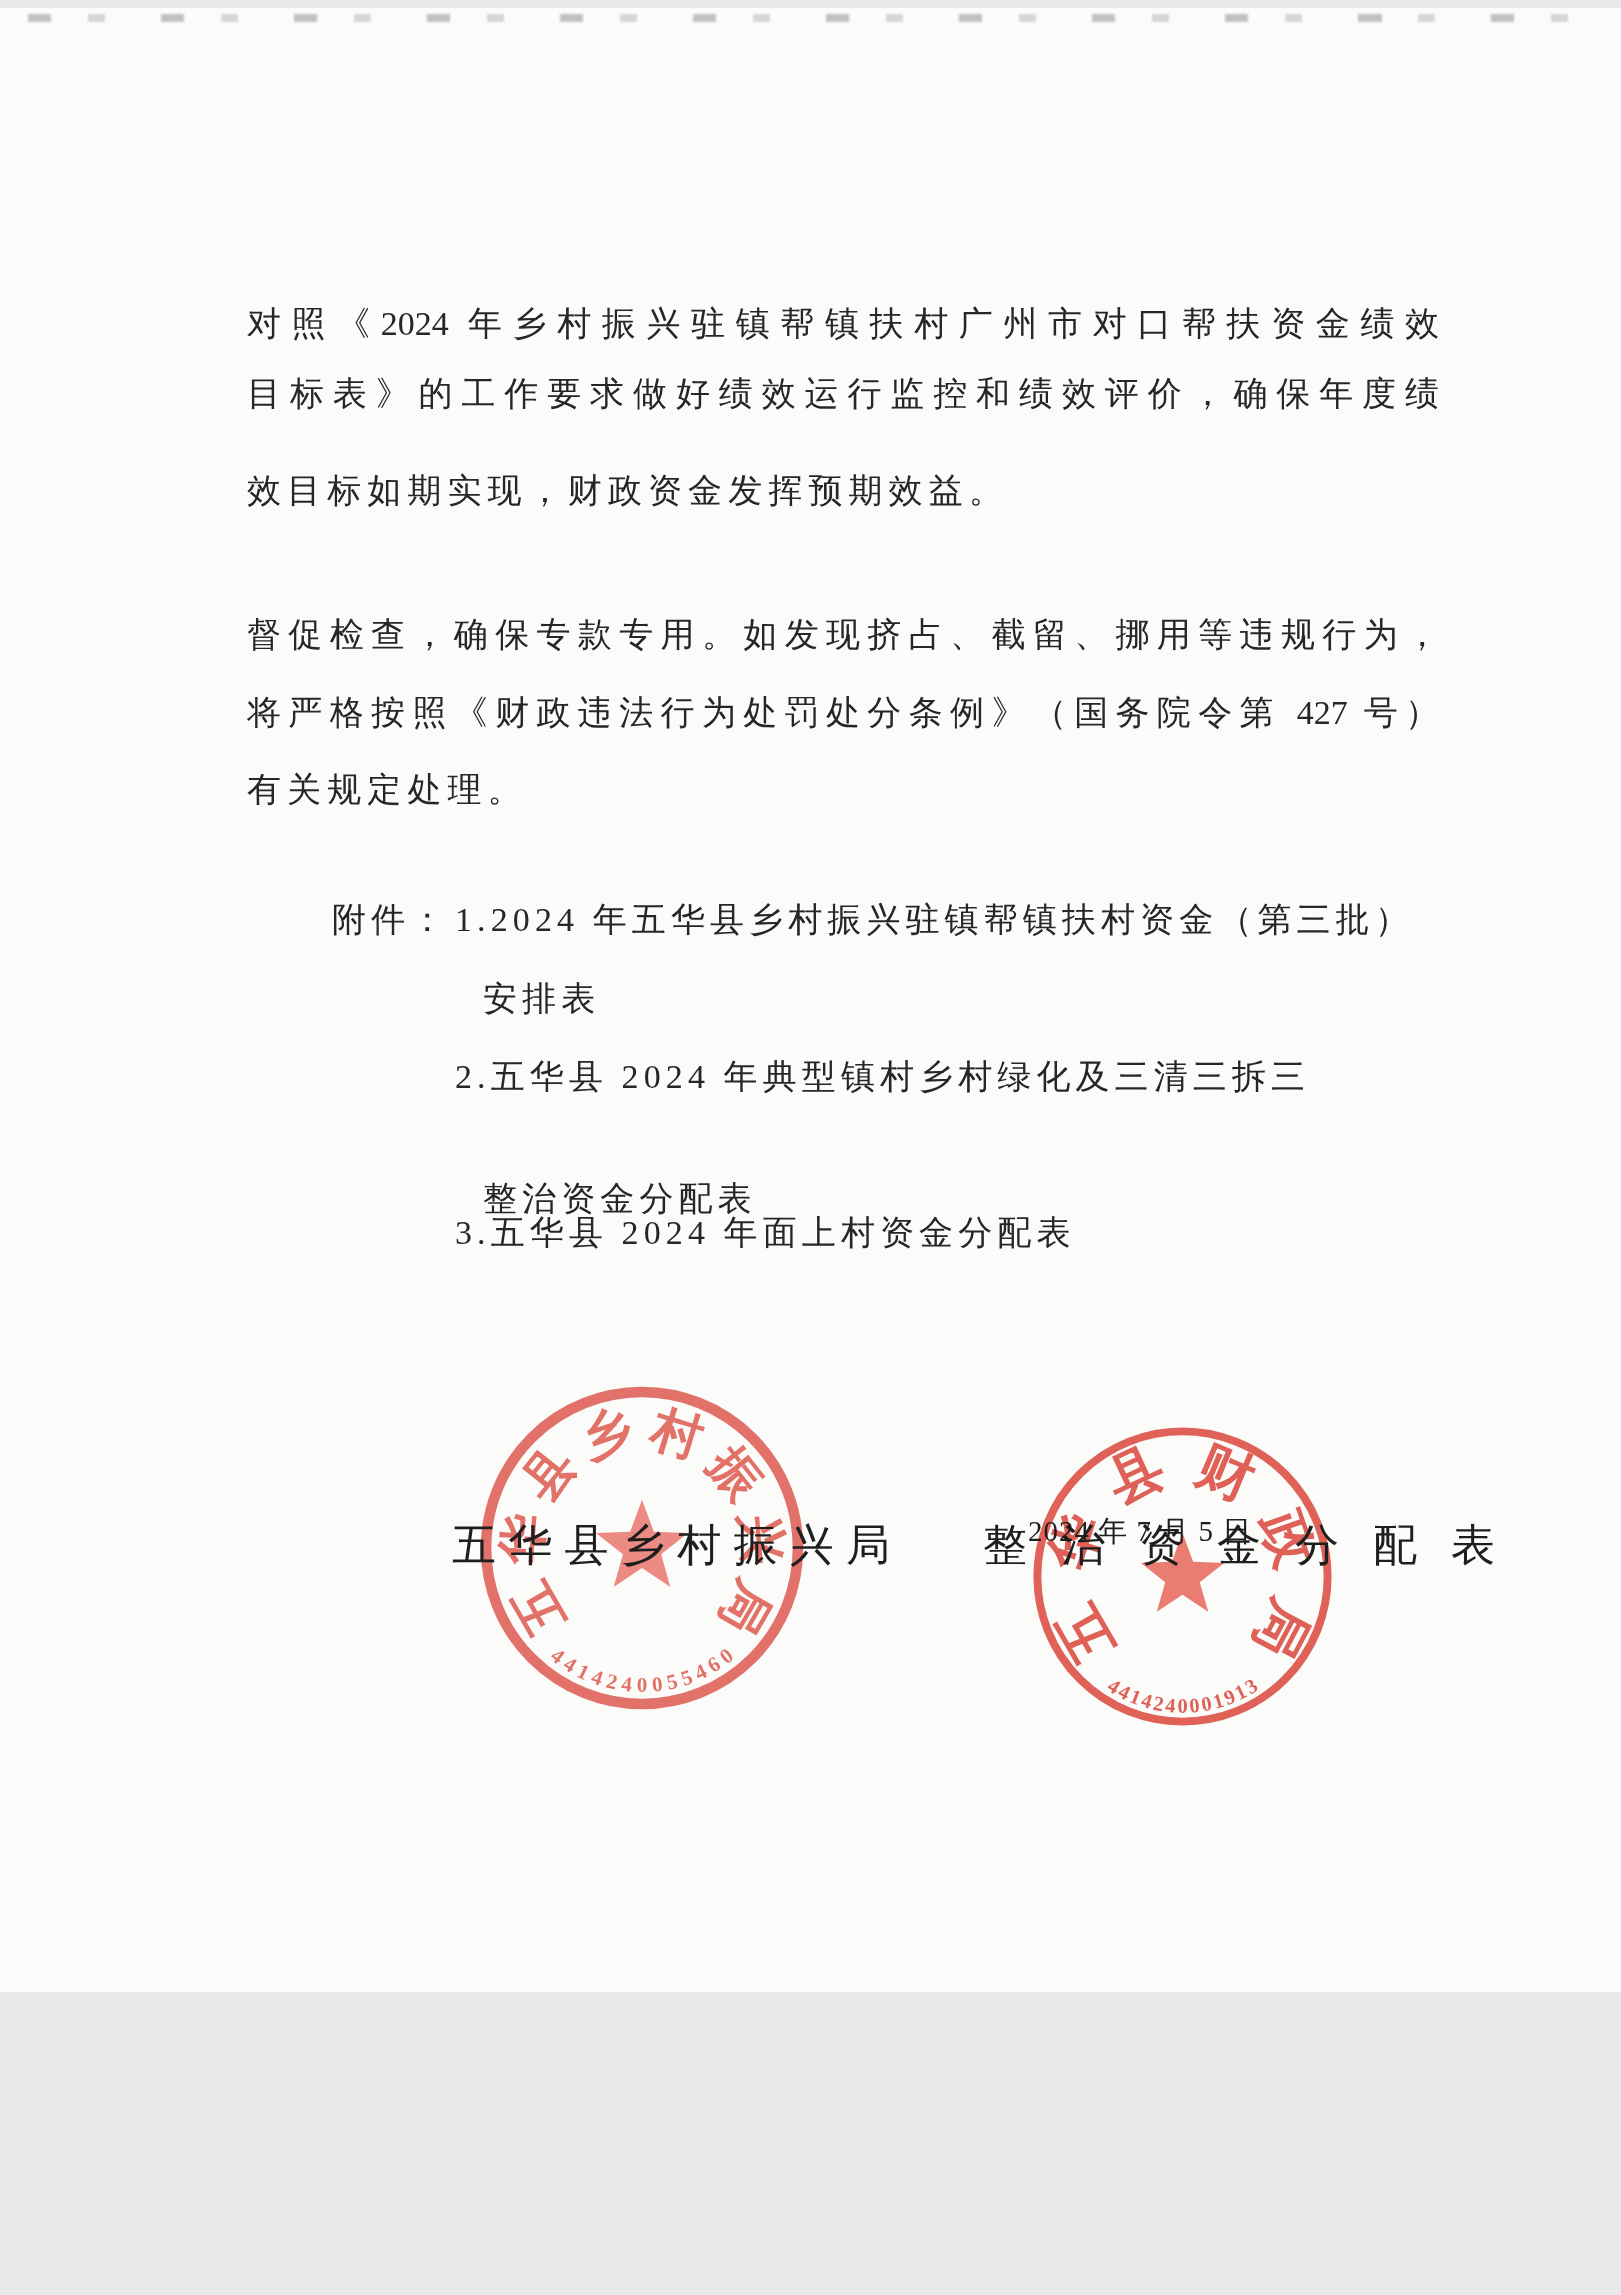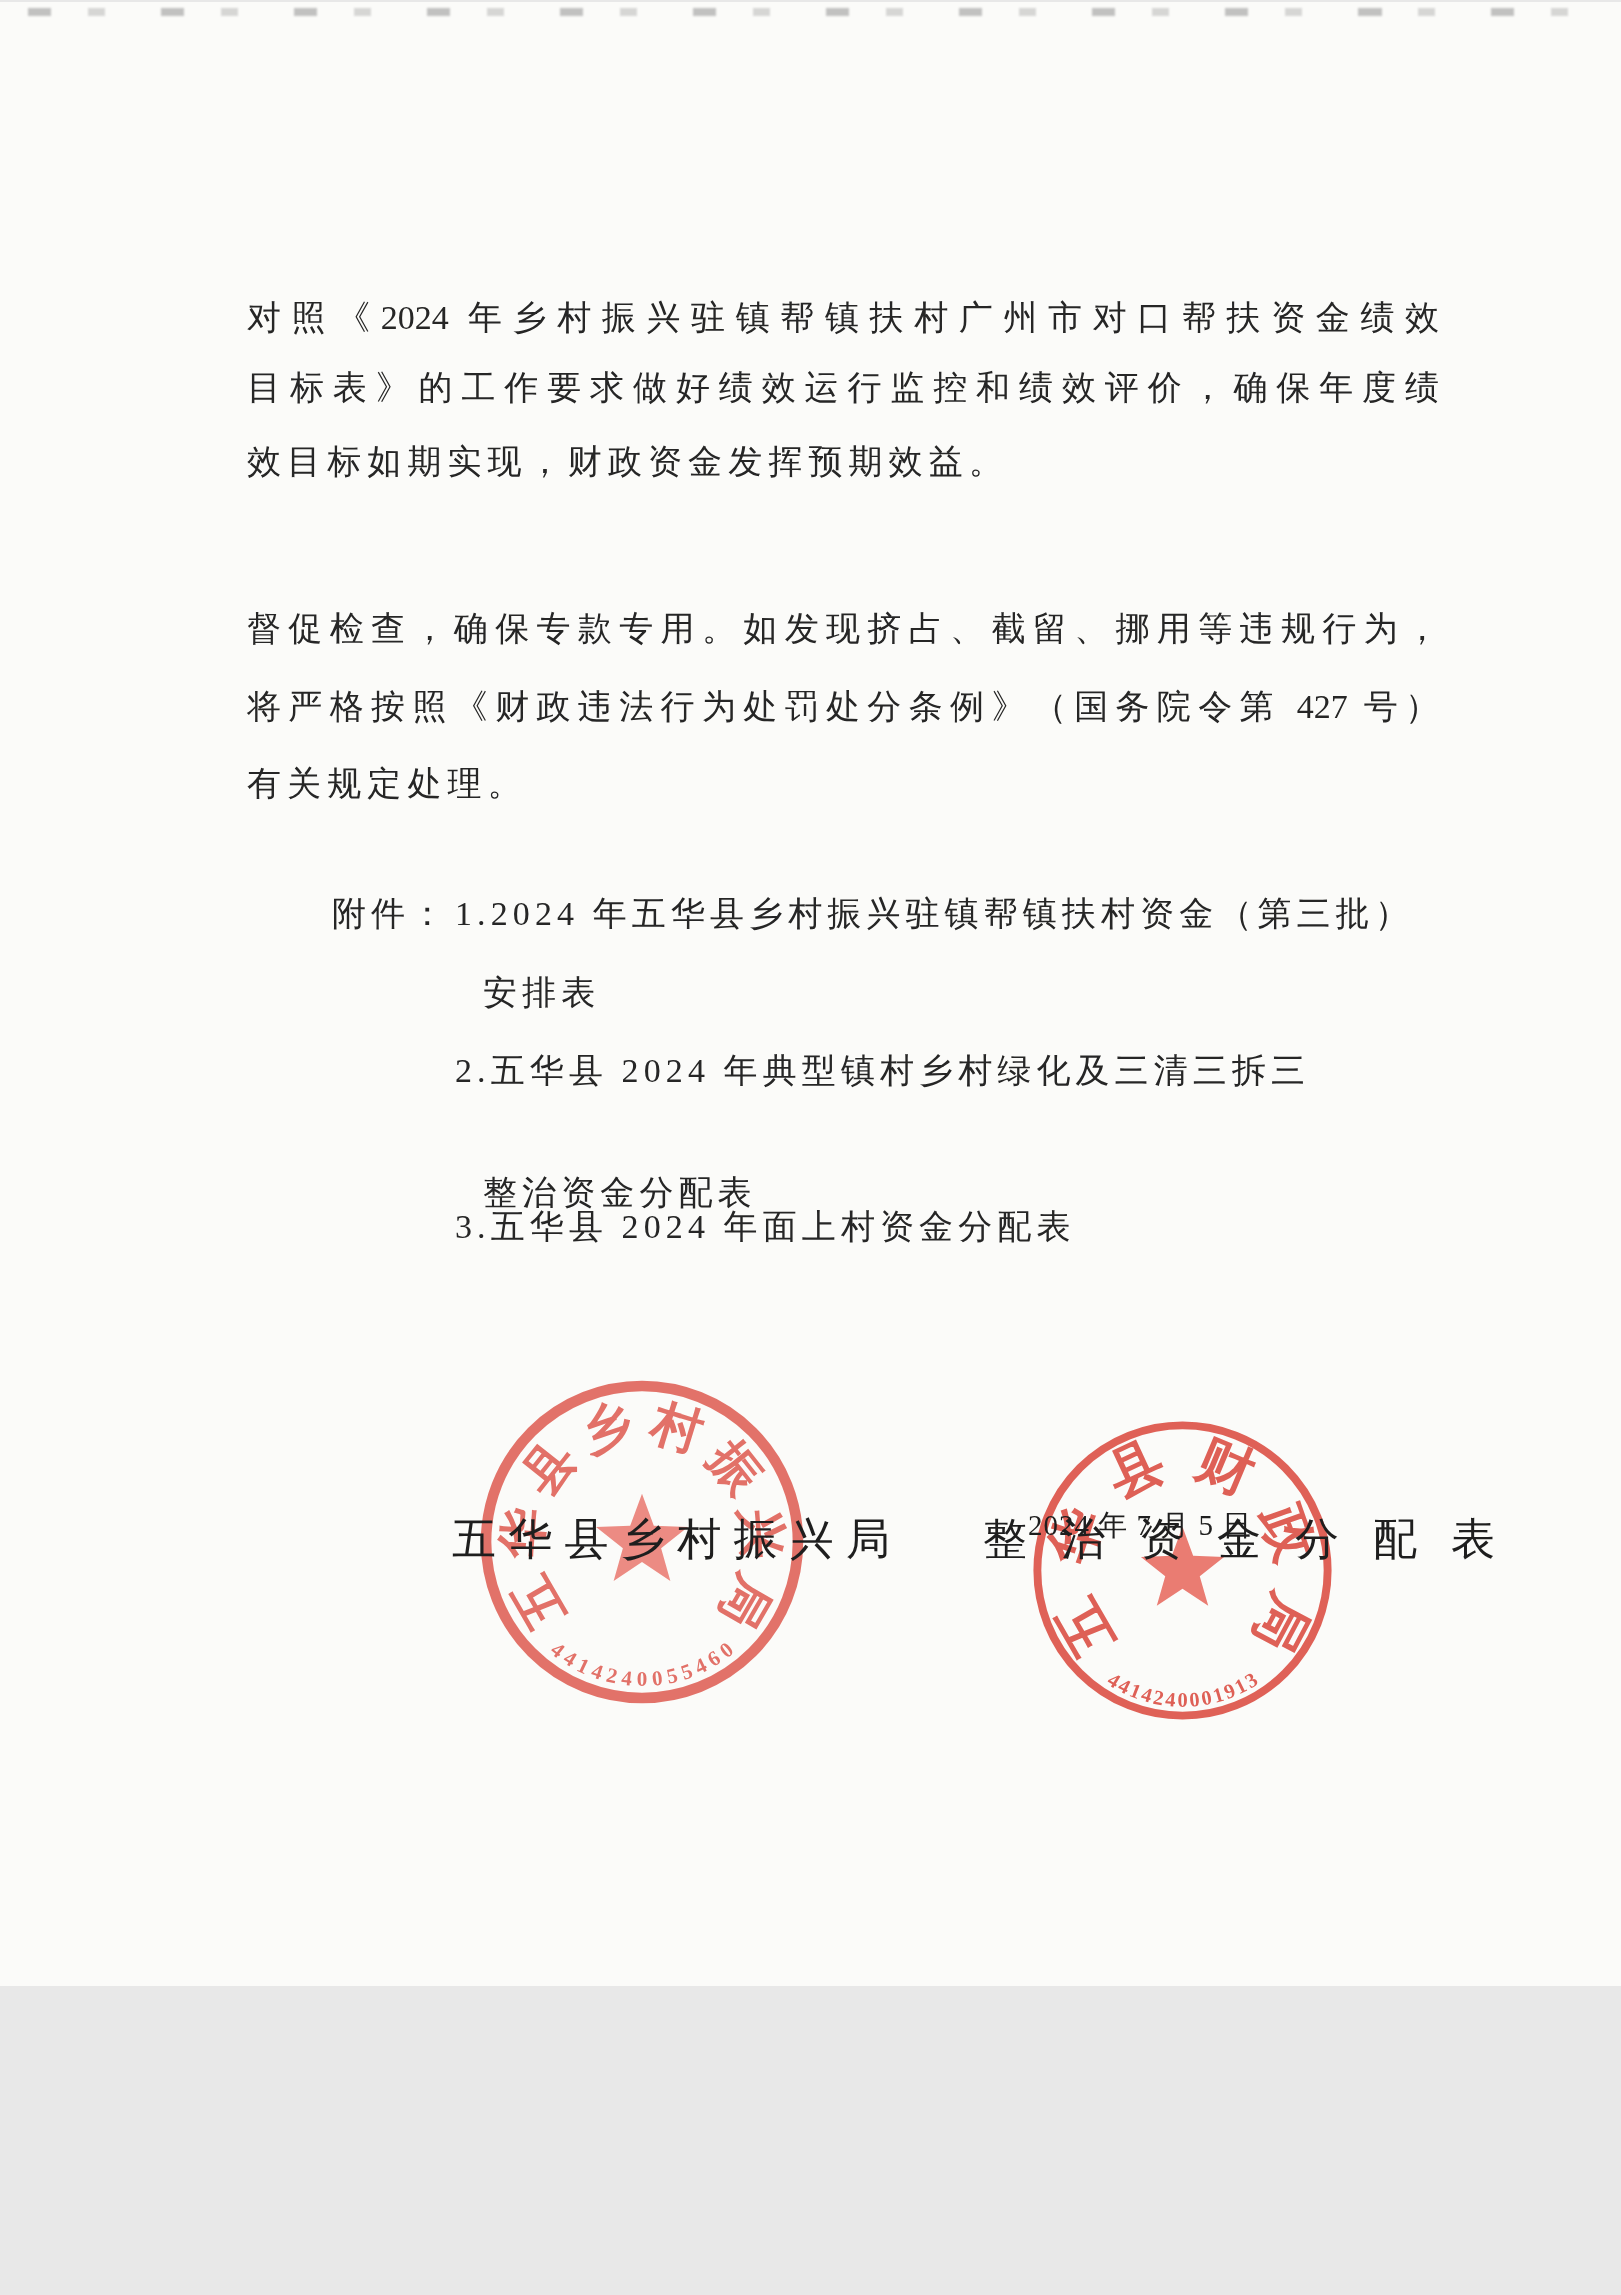--- a/index.html
+++ b/index.html
@@ -3,21 +3,21 @@
 <meta charset="utf-8">
 <style>
   html,body{margin:0;padding:0;}
   body{
     background:#e8e8e8;
     font-family:"Liberation Serif","DejaVu Serif",serif;
   }
   .page{
     position:relative;
     width:1622px;height:1984px;
-    margin:2px auto;
+    margin:8px auto;
     background:#fbfbf9;
     overflow:hidden;
     color:#262626;
   }
   
   .scan-noise-top{
     position:absolute;top:6.1px;left:28px;right:20.4px;height:8.2px;
     background:repeating-linear-gradient(90deg,
       rgba(60,60,62,.55) 0 23.5px, rgba(60,60,62,0) 23.5px 60px,
       rgba(60,60,62,.35) 60px 77px, rgba(60,60,62,0) 77px 133px);
@@ -71,21 +71,21 @@
 </style>
 </head>
 <body>
 
 <div class="page">
 
   <div class="scan-noise-top"></div>
 
   <div class="line just" style="top:296px">对照《2024 年乡村振兴驻镇帮镇扶村广州市对口帮扶资金绩效</div>
   <div class="line just" style="top:366px">目标表》的工作要求做好绩效运行监控和绩效评价，确保年度绩</div>
-  <div class="line" style="top:440px">效目标如期实现，财政资金发挥预期效益。</div>
+  <div class="line" style="top:463px">效目标如期实现，财政资金发挥预期效益。</div>
 
   <div class="line just" style="top:607px">督促检查，确保专款专用。如发现挤占、截留、挪用等违规行为，</div>
   <div class="line just" style="top:685px">将严格按照《财政违法行为处罚处分条例》（国务院令第 427 号）</div>
   <div class="line" style="top:762px">有关规定处理。</div>
 
   <div class="line att" style="left:332px;top:892px">附件：</div>
   <div class="line att" style="left:455px;top:892px">1.2024 年五华县乡村振兴驻镇帮镇扶村资金（第三批）</div>
   <div class="line att" style="left:483px;top:971px">安排表</div>
   <div class="line att" style="left:455px;top:1049px">2.五华县 2024 年典型镇村乡村绿化及三清三拆三</div>
   <div class="line att" style="left:483px;top:1171px">整治资金分配表</div>

